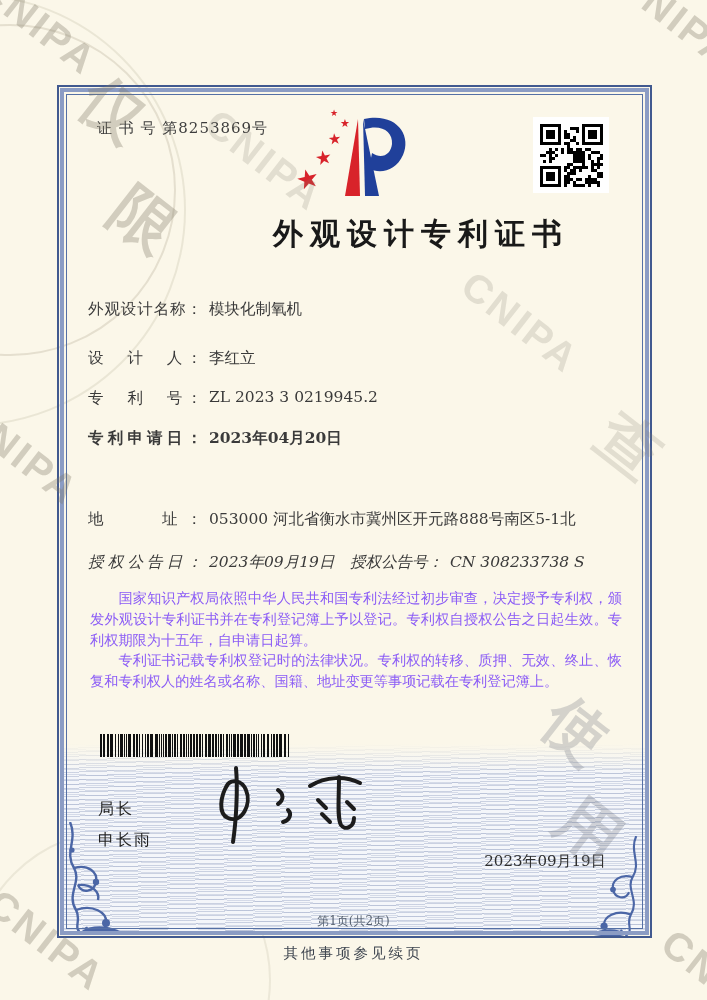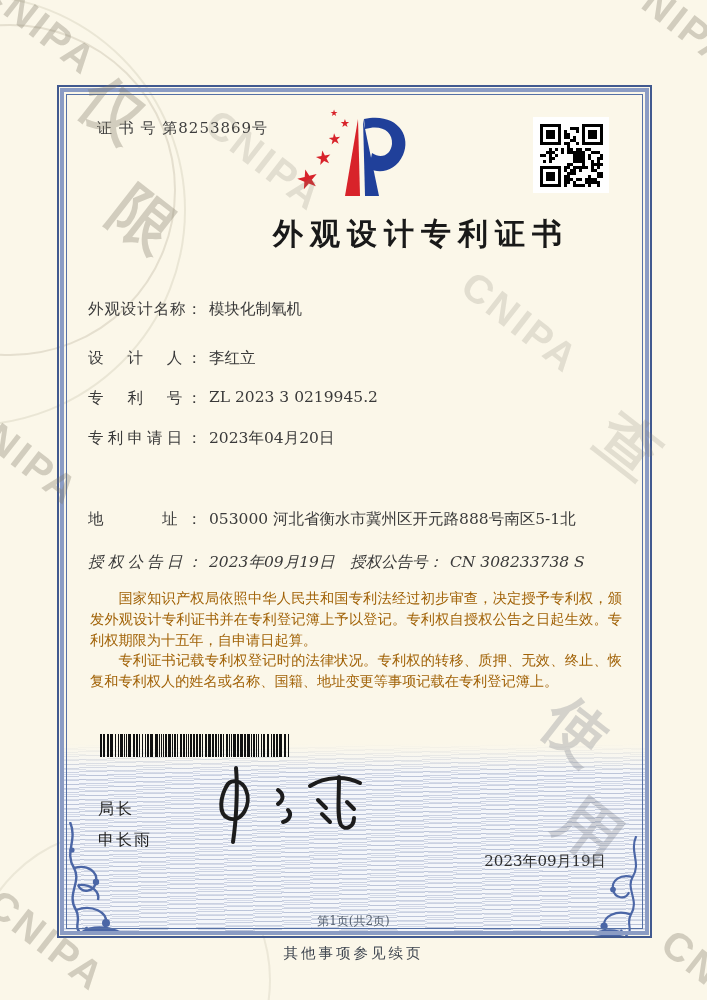--- a/index.html
+++ b/index.html
@@ -34,21 +34,21 @@
   .qr{position:absolute;left:533px;top:117px;width:76px;height:76px;background:#fff;z-index:3;
       display:flex;align-items:center;justify-content:center;}
   .title{position:absolute;left:0;top:214px;width:569px;text-align:right;font-size:30px;font-weight:bold;
          letter-spacing:7px;color:#191919;z-index:3;}
   
   .row{position:absolute;left:88px;width:540px;font-size:15.5px;color:#3a3a3a;z-index:3;white-space:nowrap;}
   .flabel{display:inline-block;width:114px;text-align:justify;text-align-last:justify;vertical-align:top;}
   .fvalue{margin-left:7px;}
   .row .pair2{position:absolute;left:262px;top:0;}
   
-  .para{position:absolute;left:90px;width:532px;font-size:14.2px;line-height:21px;color:#a16207;
+  .para{position:absolute;left:90px;width:532px;font-size:14.2px;line-height:21px;color:#8b5cf6;
         text-indent:2em;text-align:justify;z-index:3;}
   
   .barcode{position:absolute;left:100px;top:734px;width:190px;height:23px;z-index:3;font-size:0;}
   .barcode i{display:inline-block;height:100%;vertical-align:top;}
   .sig{position:absolute;left:198px;top:760px;z-index:3;}
   .director-title{position:absolute;left:98px;top:799px;font-size:16px;letter-spacing:2px;color:#222;
         font-family:"Liberation Sans","DejaVu Sans",sans-serif;z-index:3;}
   .director-name{position:absolute;left:98px;top:830px;font-size:16px;letter-spacing:2px;color:#222;
         font-family:"Liberation Sans","DejaVu Sans",sans-serif;z-index:3;}
   .issue-date{position:absolute;left:450px;top:852px;width:190px;text-align:center;font-size:15px;color:#2e2e2e;z-index:3;}
@@ -268,21 +268,21 @@
 
   <div class="row" style="top:299px;">
     <span class="flabel">外观设计名称：</span><span class="fvalue">模块化制氧机</span>
   </div>
   <div class="row" style="top:348px;">
     <span class="flabel">设　计　人：</span><span class="fvalue">李红立</span>
   </div>
   <div class="row" style="top:388px;">
     <span class="flabel">专　利　号：</span><span class="fvalue">ZL 2023 3 0219945.2</span>
   </div>
-  <div class="row" style="top:428px;">
+  <div class="row" style="top:428px;font-weight:bold;">
     <span class="flabel">专利申请日：</span><span class="fvalue">2023年04月20日</span>
   </div>
   <div class="row" style="top:509px;">
     <span class="flabel">地　　址：</span><span class="fvalue">053000 河北省衡水市冀州区开元路888号南区5-1北</span>
   </div>
   <div class="row" style="top:552px;font-style:italic;">
     <span class="flabel">授权公告日：</span><span class="fvalue">2023年09月19日</span>
     <span class="pair2">
       <span>授权公告号：</span><span class="fvalue">CN 308233738 S</span>
     </span>

